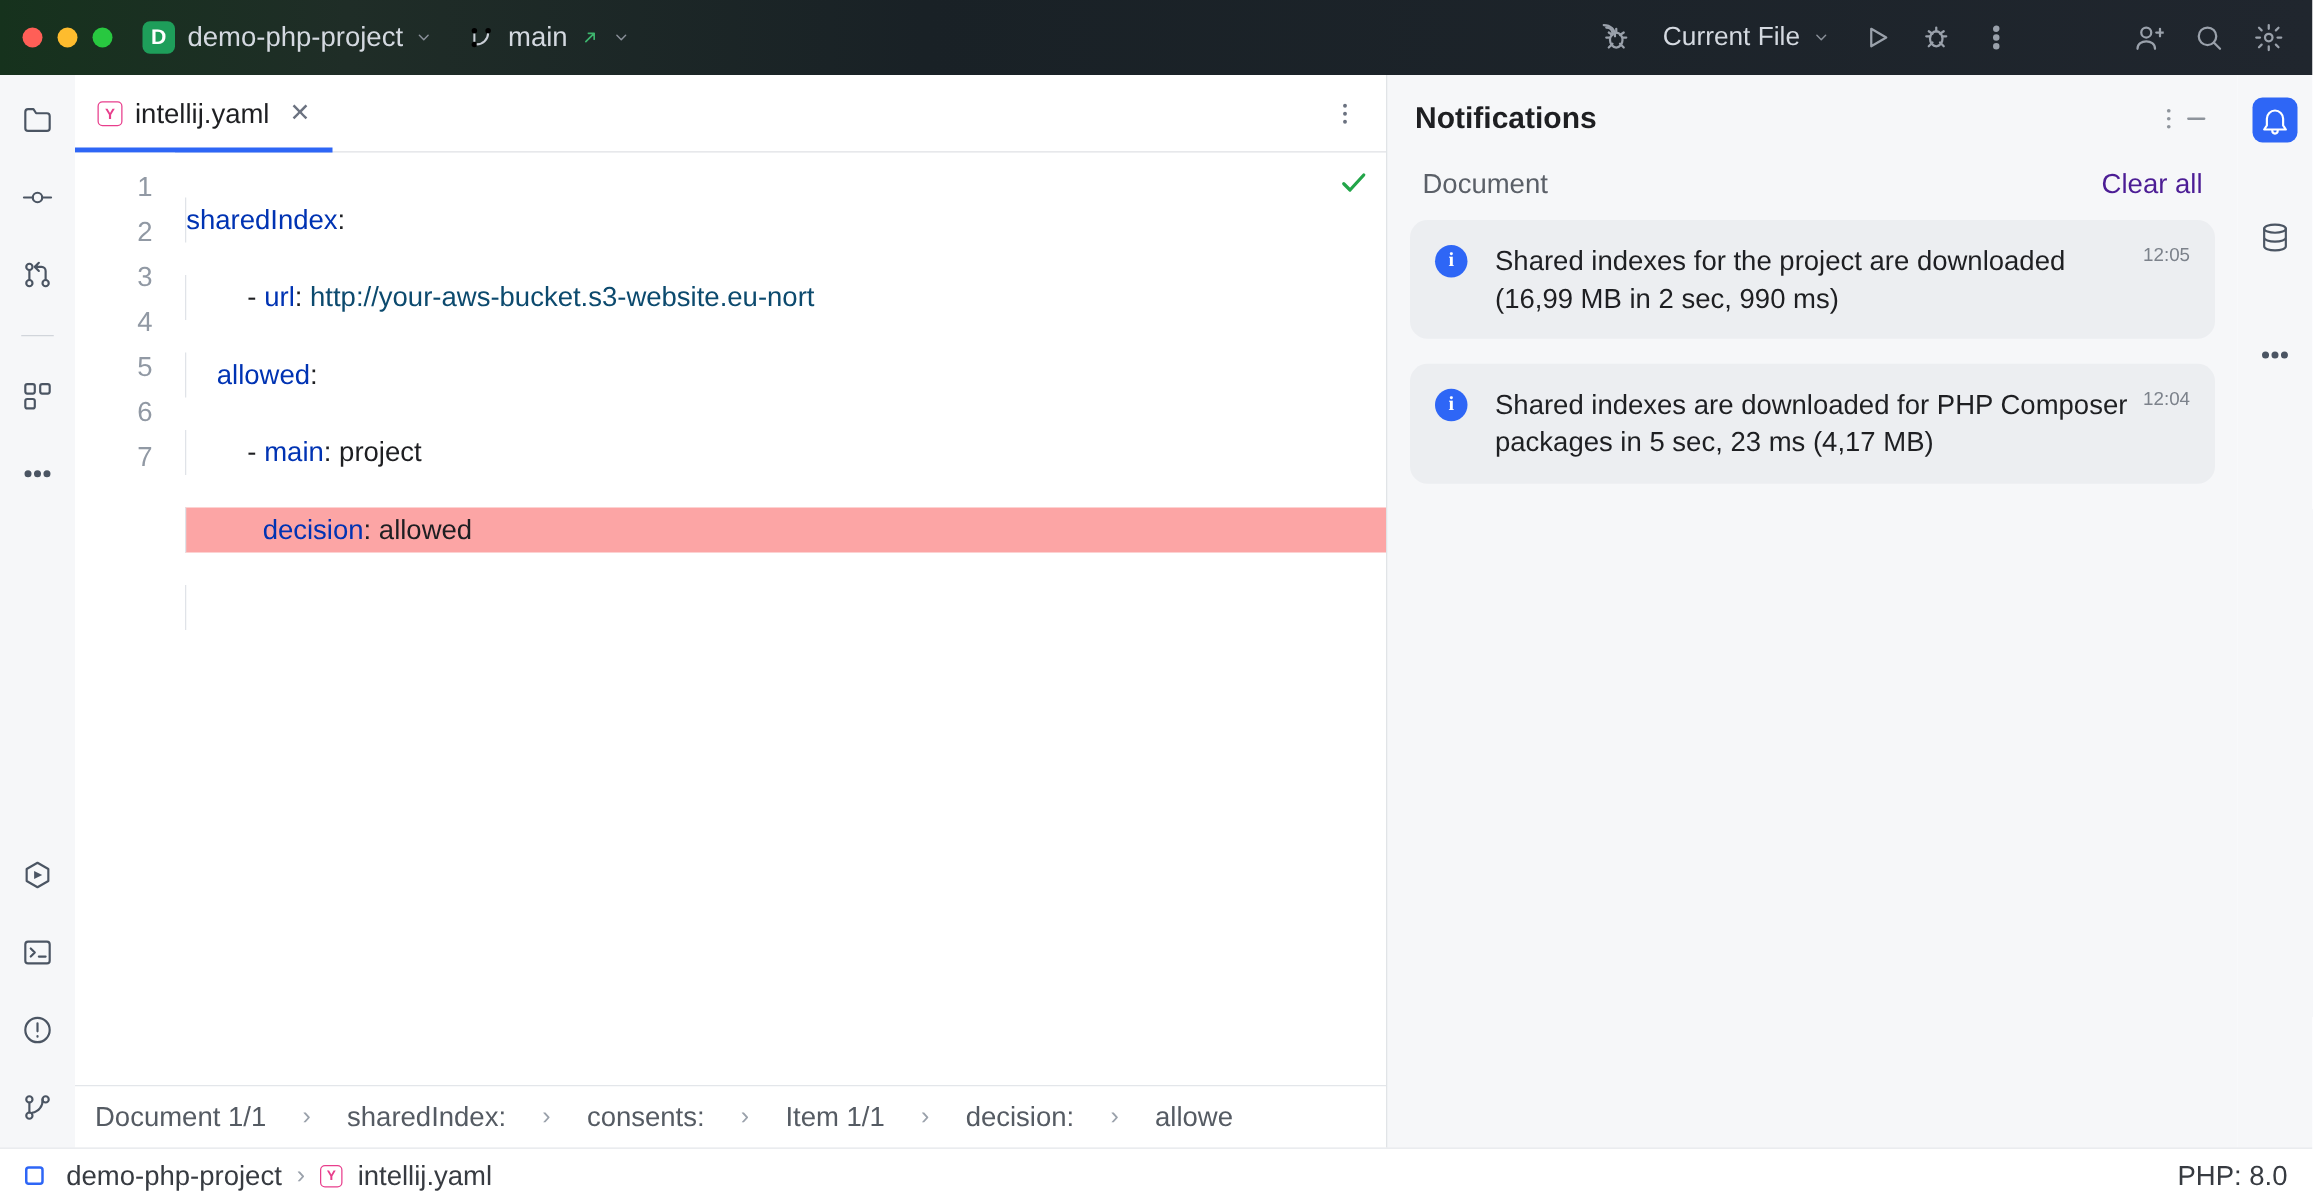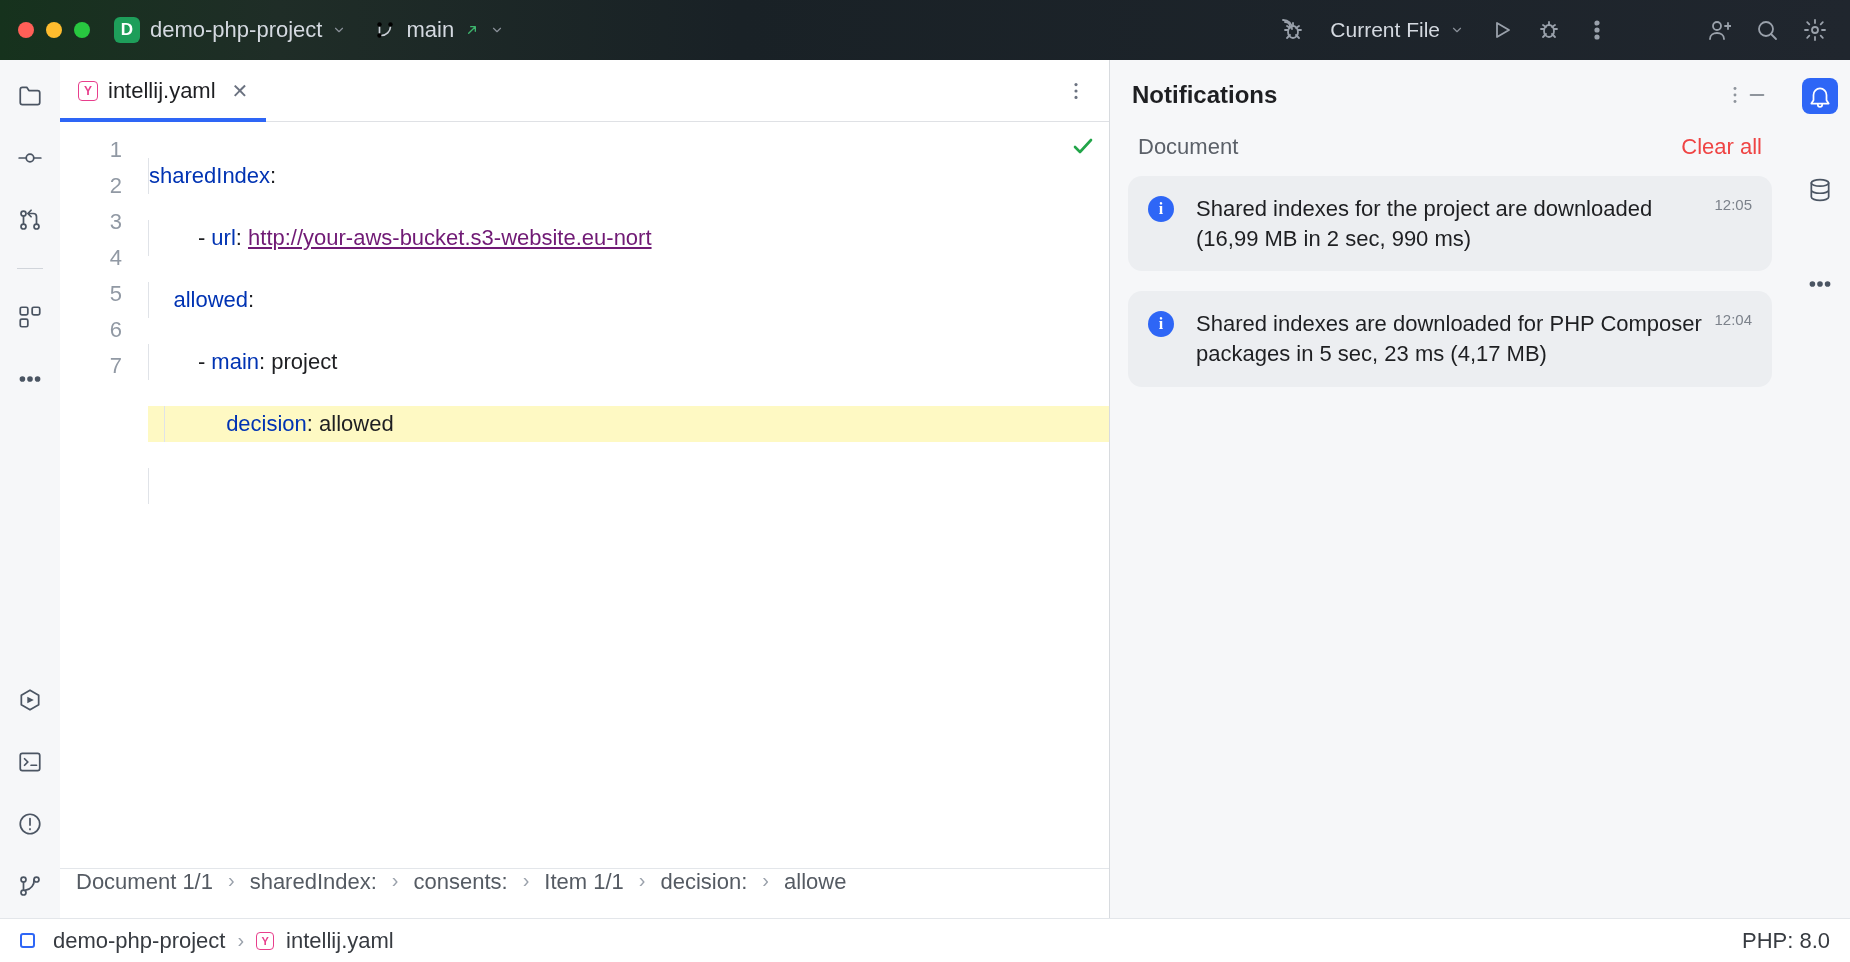--- a/index.html
+++ b/index.html
@@ -42,37 +42,37 @@
 .tab .close{color:#6b7280;font-size:20px;margin-left:6px;line-height:1;}
 .tabs .spacer2{flex:1}
 .tabs .more{color:#6b7280;padding:0 12px;cursor:pointer;}
 .file-ic{width:20px;height:20px;border:1.7px solid #e83e8c;border-radius:4px;display:flex;align-items:center;justify-content:center;color:#e83e8c;font-size:12px;font-weight:700;background:#fff;}
 
 .code-wrap{flex:1;display:flex;min-height:0;overflow:hidden;font-family:"SF Mono",Menlo,Consolas,monospace;font-size:22px;position:relative;}
 .gutter{width:80px;text-align:right;padding:10px 18px 10px 0;color:#9199a4;background:#fff;user-select:none;border-right: none;}
 .gutter .ln{height:36px;line-height:36px;}
 .code{flex:1;padding:10px 0 10px 8px;white-space:pre;overflow:hidden;}
 .code .line{height:36px;line-height:36px;position:relative;}
-.code .line.curline{background:#fef9c3;padding-left:16px;}
+.code .line.curline{background:#fca5a5;}
 .code .guide{display:inline-block;width:0;border-left:1px solid #e0e3e8;height:36px;vertical-align:top;margin-right:0;}
-.k{color:#0033b3}.v{color:#1e1f22}.vlink{color:#701a75;text-decoration:underline}
+.k{color:#0033b3}.v{color:#1e1f22}.vlink{color:#0c4a6e;}
 .check-ic{position:absolute;right:14px;top:12px;color:#22a549;}
 
-.editor-status{height:50px;border-top:1px solid #e3e6ea;display:flex;padding:0 16px;font-size:22px;color:#555b63;gap:15px;overflow:hidden;white-space:nowrap;}
+.editor-status{height:50px;border-top:1px solid #e3e6ea;display:flex;align-items:center;padding:0 16px;font-size:22px;color:#555b63;gap:29px;overflow:hidden;white-space:nowrap;}
 .editor-status .sep{color:#9aa1ab;font-size:20px;}
 
 
 .notif-pane{background:#f6f7f9;display:flex;flex-direction:column;min-height:0;}
 .notif-head{display:flex;align-items:center;height:70px;padding:0 22px;gap:0;}
 .notif-head h1{font-size:24px;font-weight:700;color:#1e1f22}
 .notif-head .sp{flex:1}
 .notif-head .ic{color:#8e949c;cursor:pointer;}
 .notif-sub{display:flex;align-items:center;padding:4px 28px 16px 28px;font-size:22px;color:#5b6068;}
 .notif-sub .sp{flex:1}
-.notif-sub .clear{color:#ef4444;cursor:pointer;text-align:right;}
+.notif-sub .clear{color:#4c1d95;cursor:pointer;text-align:right;}
 .notif-list{flex:1;overflow:auto;padding:0 18px;display:flex;flex-direction:column;gap:20px;}
 .notif-card{background:#eceef1;border-radius:14px;padding:18px 20px;display:grid;grid-template-columns:36px 1fr auto;gap:12px;align-items:start;}
 .info-ic{width:26px;height:26px;border-radius:50%;background:#2e66f6;color:#fff;display:flex;align-items:center;justify-content:center;font-weight:900;font-family:Georgia,serif;font-size:16px;margin-top:2px}
 .notif-msg{font-size:22px;line-height:1.35;color:#1e1f22;}
 .notif-time{font-size:15px;color:#7c828b;padding-top:2px;}
 
 
 .statusbar{height:44px;border-top:1px solid #e3e6ea;display:flex;align-items:center;padding:0 20px;font-size:22px;color:#373b41;gap:12px;}
 .statusbar .sep2{color:#9aa1ab;font-size:20px}
 .statusbar .sp{flex:1}

